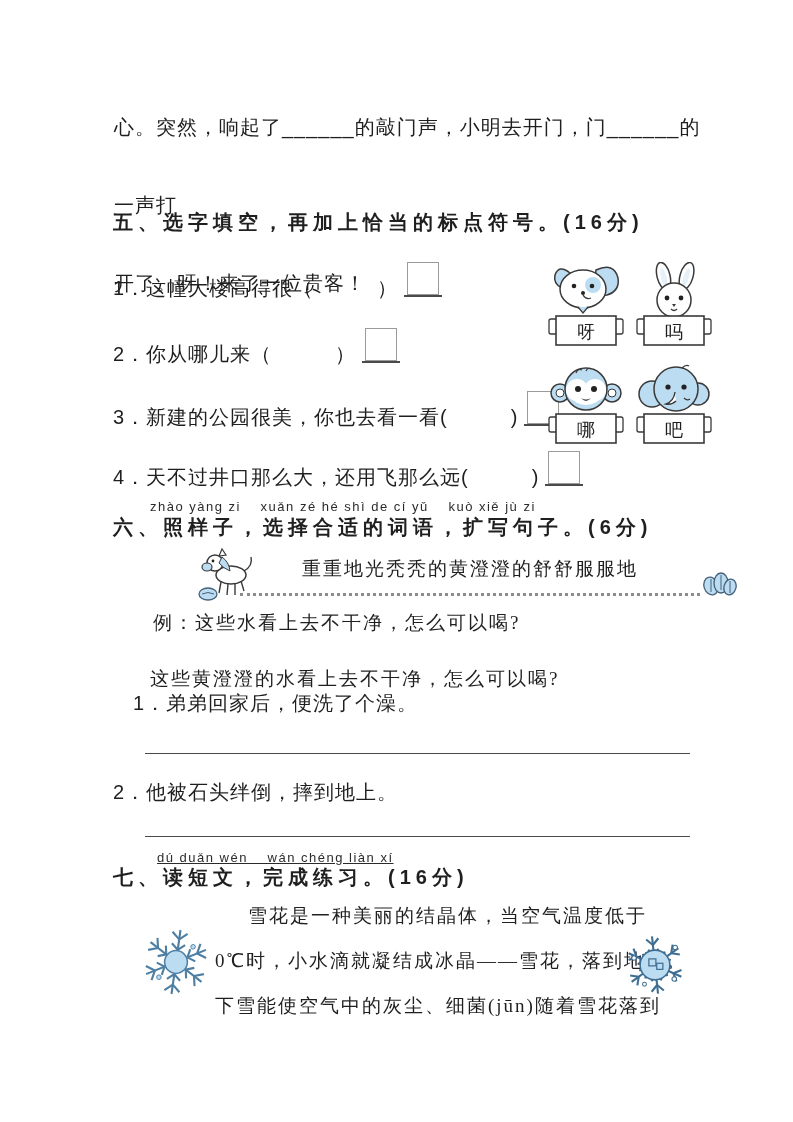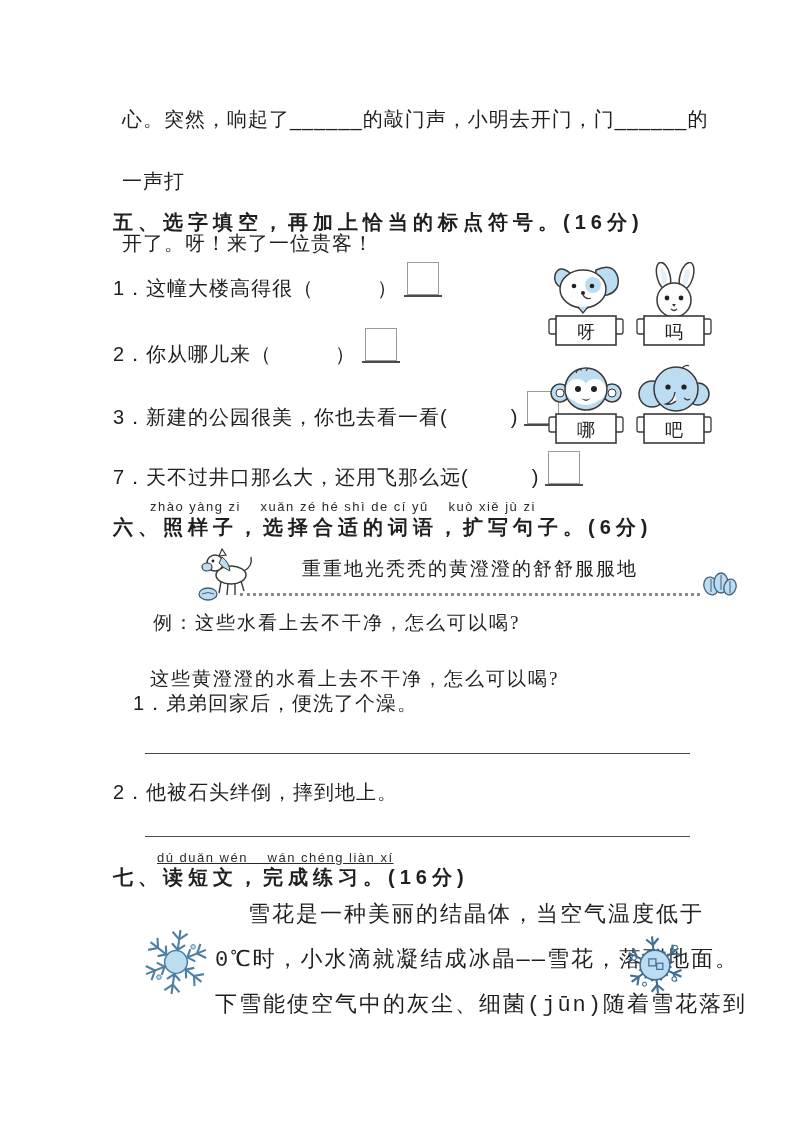--- a/index.html
+++ b/index.html
@@ -1,35 +1,35 @@
 <!DOCTYPE html>
 <html><head>
 <meta charset="utf-8">
 <style>
   html,body{margin:0;padding:0;background:#ffffff;}
   .page{position:relative;width:793px;height:1122px;background:#fff;overflow:hidden;
         font-family:"Liberation Sans",sans-serif;color:#1f1f1f;}
   .abs{position:absolute;}
   .hei{font-family:"Liberation Sans",sans-serif;}
   .kai{font-family:"Liberation Serif",serif;}
-  .intro{font-size:20px;letter-spacing:1px;line-height:62px;width:600px;margin-left:8px;}
+  .intro{font-size:20px;letter-spacing:1px;line-height:78px;width:600px;}
   .pinyin{font-size:13px;color:#2b2b2b;letter-spacing:1.5px;white-space:nowrap;}
   .sec-title{font-size:20px;font-weight:bold;letter-spacing:5px;white-space:nowrap;}
   .q-item{font-size:20px;letter-spacing:1px;white-space:nowrap;}
   .ans-wrap{display:inline-block;border-bottom:2px solid #4a4a4a;line-height:0;
             margin-left:6px;padding:0 3px;vertical-align:baseline;}
   .ans-box{display:inline-block;width:30px;height:31px;border:1.3px solid #9a9a9a;background:#fff;}
   .animals{display:grid;grid-template-columns:80px 80px;grid-column-gap:8px;grid-row-gap:6px;}
   .animal{position:relative;width:80px;height:92px;}
   .sign-text{font-family:"Liberation Sans",sans-serif;}
   .wordbank{font-size:19px;letter-spacing:2px;display:flex;white-space:nowrap;}
   .dotted-trail{border-bottom:3px dotted #8c8c8c;height:1px;}
   .example{font-size:19px;letter-spacing:2px;white-space:nowrap;}
   .answer-line{border-bottom:1.6px solid #4a4a4a;height:1px;}
-  .passage-line{font-size:22px;letter-spacing:2px;line-height:45px;white-space:nowrap;font-family:Liberation Mono, monospace;}
+  .passage-line{font-size:19px;letter-spacing:2px;line-height:45px;white-space:nowrap;}
   .passage .passage-line:first-child{padding-left:33px;}
   svg{display:block;}
 </style>
 </head>
 <body>
 
 <div class="page">
 
   <div class="abs intro hei" style="left:114px;top:88px;">
     <div>心。突然，响起了______的敲门声，小明去开门，门______的一声打</div>
@@ -41,21 +41,21 @@
   <div class="abs q-item" style="left:113px;top:262px;">
     <span>1．这幢大楼高得很（　　　）</span><span class="ans-wrap"><span class="ans-box"></span></span>
   </div>
   <div class="abs q-item" style="left:113px;top:328px;">
     <span>2．你从哪儿来（　　　）</span><span class="ans-wrap"><span class="ans-box"></span></span>
   </div>
   <div class="abs q-item" style="left:113px;top:391px;">
     <span>3．新建的公园很美，你也去看一看(　　　)</span><span class="ans-wrap"><span class="ans-box"></span></span>
   </div>
   <div class="abs q-item" style="left:113px;top:451px;">
-    <span>7．天不过井口那么大，还用飞那么远(　　　)</span><span class="ans-wrap"><span class="ans-box"></span></span>
+    <span>4．天不过井口那么大，还用飞那么远(　　　)</span><span class="ans-wrap"><span class="ans-box"></span></span>
   </div>
 
   <div class="abs animals" style="left:546px;top:262px;">
 
     <div class="animal">
       <svg width="80" height="92" viewBox="0 0 80 92">
         <path d="M50,8 q18,-8 22,8 q2,13 -11,17 q-9,2 -13,-7 z" fill="#bcdcf2" stroke="#3a3a3a" stroke-width="1.5"></path>
         <path d="M24,11 q-11,-9 -15,2 q-2,9 7,13 z" fill="#bcdcf2" stroke="#3a3a3a" stroke-width="1.5"></path>
         <ellipse cx="37" cy="27" rx="23" ry="19" fill="#ffffff" stroke="#3a3a3a" stroke-width="1.5"></ellipse>
         <circle cx="47" cy="23" r="8" fill="#bcdcf2"></circle>

